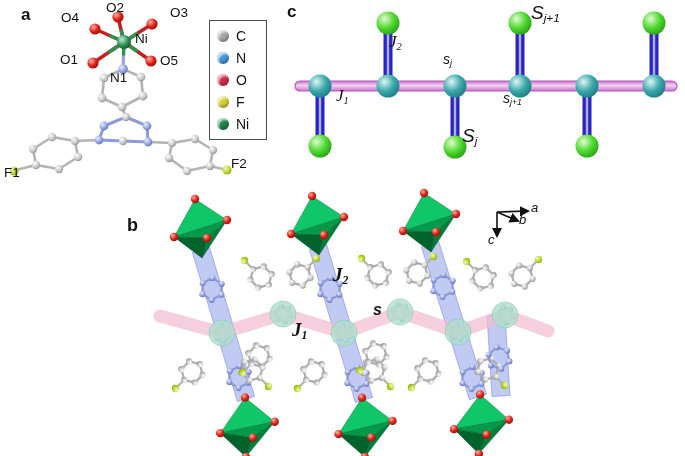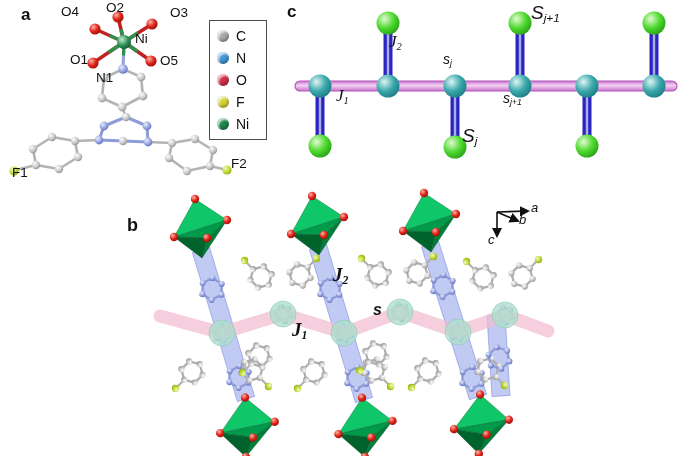--- a/index.html
+++ b/index.html
@@ -319,27 +319,27 @@
       <circle cx="455" cy="86" r="11.5" fill="url(#gTeal)"></circle>
           <circle cx="520" cy="86" r="11.5" fill="url(#gTeal)"></circle>
       <circle cx="587" cy="86" r="11.5" fill="url(#gTeal)"></circle>
           <circle cx="654" cy="86" r="11.5" fill="url(#gTeal)"></circle>
     </g>
   </g>
 </svg>
 
 <span class="lbl panel-letter" style="left:21px;top:6px">a</span>
 <span class="lbl atom-lbl" style="left:106px;top:1px">O2</span>
-<span class="lbl atom-lbl" style="left:61px;top:5px">O4</span>
+<span class="lbl atom-lbl" style="left:61px;top:11px">O4</span>
 <span class="lbl atom-lbl" style="left:170px;top:6px">O3</span>
 <span class="lbl atom-lbl" style="left:135px;top:32px">Ni</span>
-<span class="lbl atom-lbl" style="left:70px;top:53px">O1</span>
+<span class="lbl atom-lbl" style="left:60px;top:53px">O1</span>
 <span class="lbl atom-lbl" style="left:160px;top:54px">O5</span>
-<span class="lbl atom-lbl" style="left:96px;top:71px">N1</span>
-<span class="lbl atom-lbl" style="left:12px;top:166px">F1</span>
+<span class="lbl atom-lbl" style="left:110px;top:71px">N1</span>
+<span class="lbl atom-lbl" style="left:4px;top:166px">F1</span>
 <span class="lbl atom-lbl" style="left:231px;top:157px">F2</span>
 
 <div class="legend">
   <div class="legend-row">
     <span class="legend-dot" style="background-color: rgb(169, 169, 169);"></span>
     <span class="legend-sym">C</span>
   </div>
   <div class="legend-row">
     <span class="legend-dot" style="background-color: rgb(68, 151, 216);"></span>
     <span class="legend-sym">N</span>

